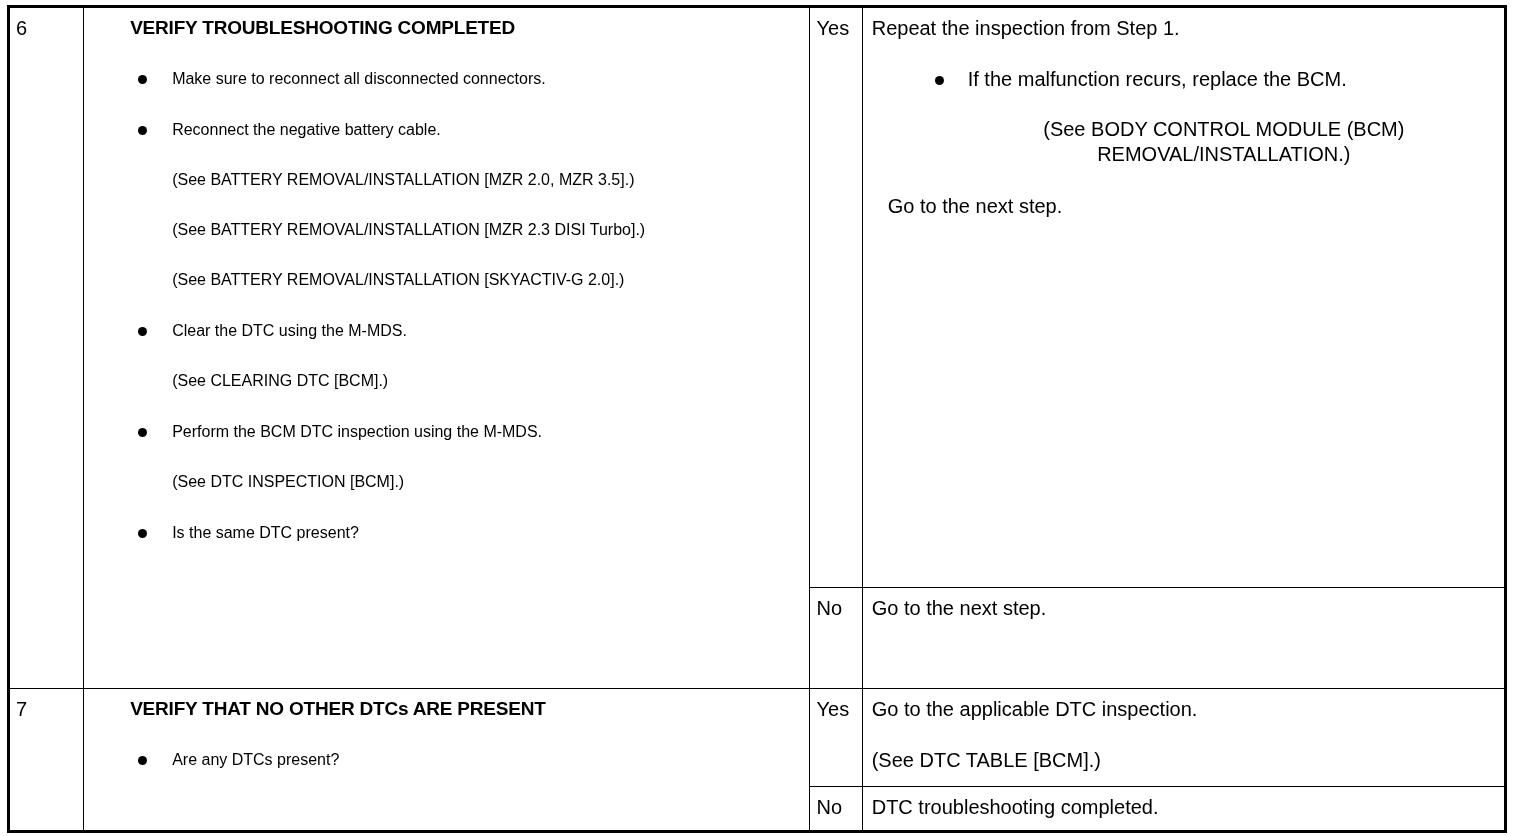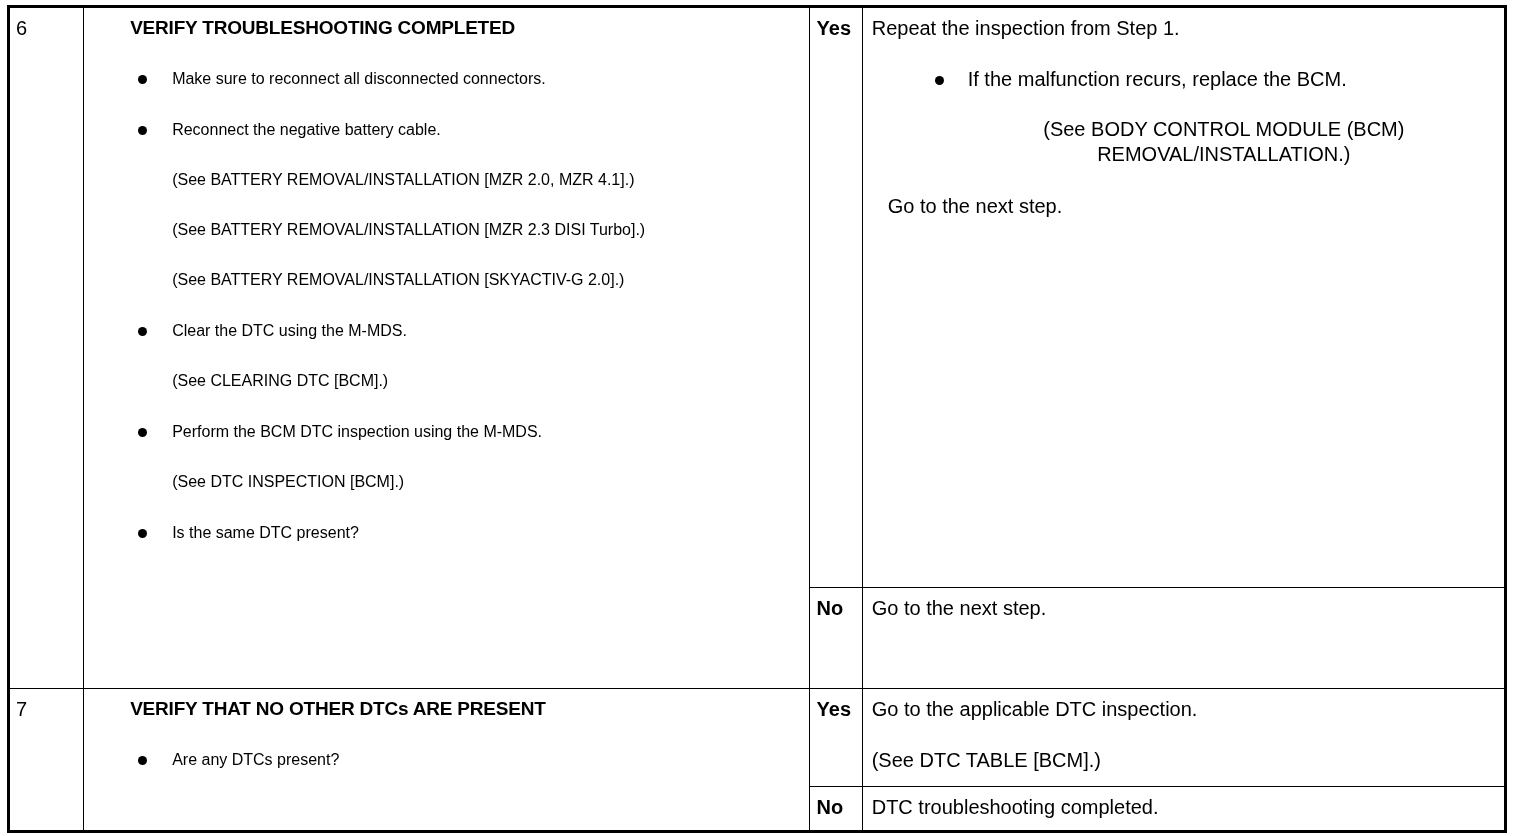--- a/index.html
+++ b/index.html
@@ -47,21 +47,20 @@
   .col-step   { width: 75px; }
   .col-desc   { width: 724px; }
   .col-yn     { width: 53px; }
   .col-result { width: 642px; }
 
   .cell-pad {
     padding: 8px 6px 10px 6px;
   }
   .cell-pad-yn {
     padding: 8px 4px 6px 7px;
-    font-weight: bold;
   }
   .cell-pad-res {
     padding: 8px 8px 10px 9px;
   }
 
   .step-num {
     font-size: 20px;
     line-height: 24px;
   }
 
@@ -171,21 +170,21 @@
           <div class="cell-pad step-num">6</div>
         </td>
 
         <td class="col-desc" rowspan="2">
           <div class="cell-pad">
             <div class="head-line">VERIFY TROUBLESHOOTING COMPLETED</div>
 
             <ul class="blist">
               <li class="bullet">Make sure to reconnect all disconnected connectors.</li>
               <li class="bullet">Reconnect the negative battery cable.</li>
-              <li class="sub two-line">(See BATTERY REMOVAL/INSTALLATION [MZR 2.0, MZR 4.1].)</li>
+              <li class="sub two-line">(See BATTERY REMOVAL/INSTALLATION [MZR 2.0, MZR 3.5].)</li>
               <li class="sub two-line">(See BATTERY REMOVAL/INSTALLATION [MZR 2.3 DISI Turbo].)</li>
               <li class="sub two-line">(See BATTERY REMOVAL/INSTALLATION [SKYACTIV-G 2.0].)</li>
               <li class="bullet">Clear the DTC using the M-MDS.</li>
               <li class="sub">(See CLEARING DTC [BCM].)</li>
               <li class="bullet">Perform the BCM DTC inspection using the M-MDS.</li>
               <li class="sub">(See DTC INSPECTION [BCM].)</li>
               <li class="bullet">Is the same DTC present?</li>
             </ul>
           </div>
         </td>

